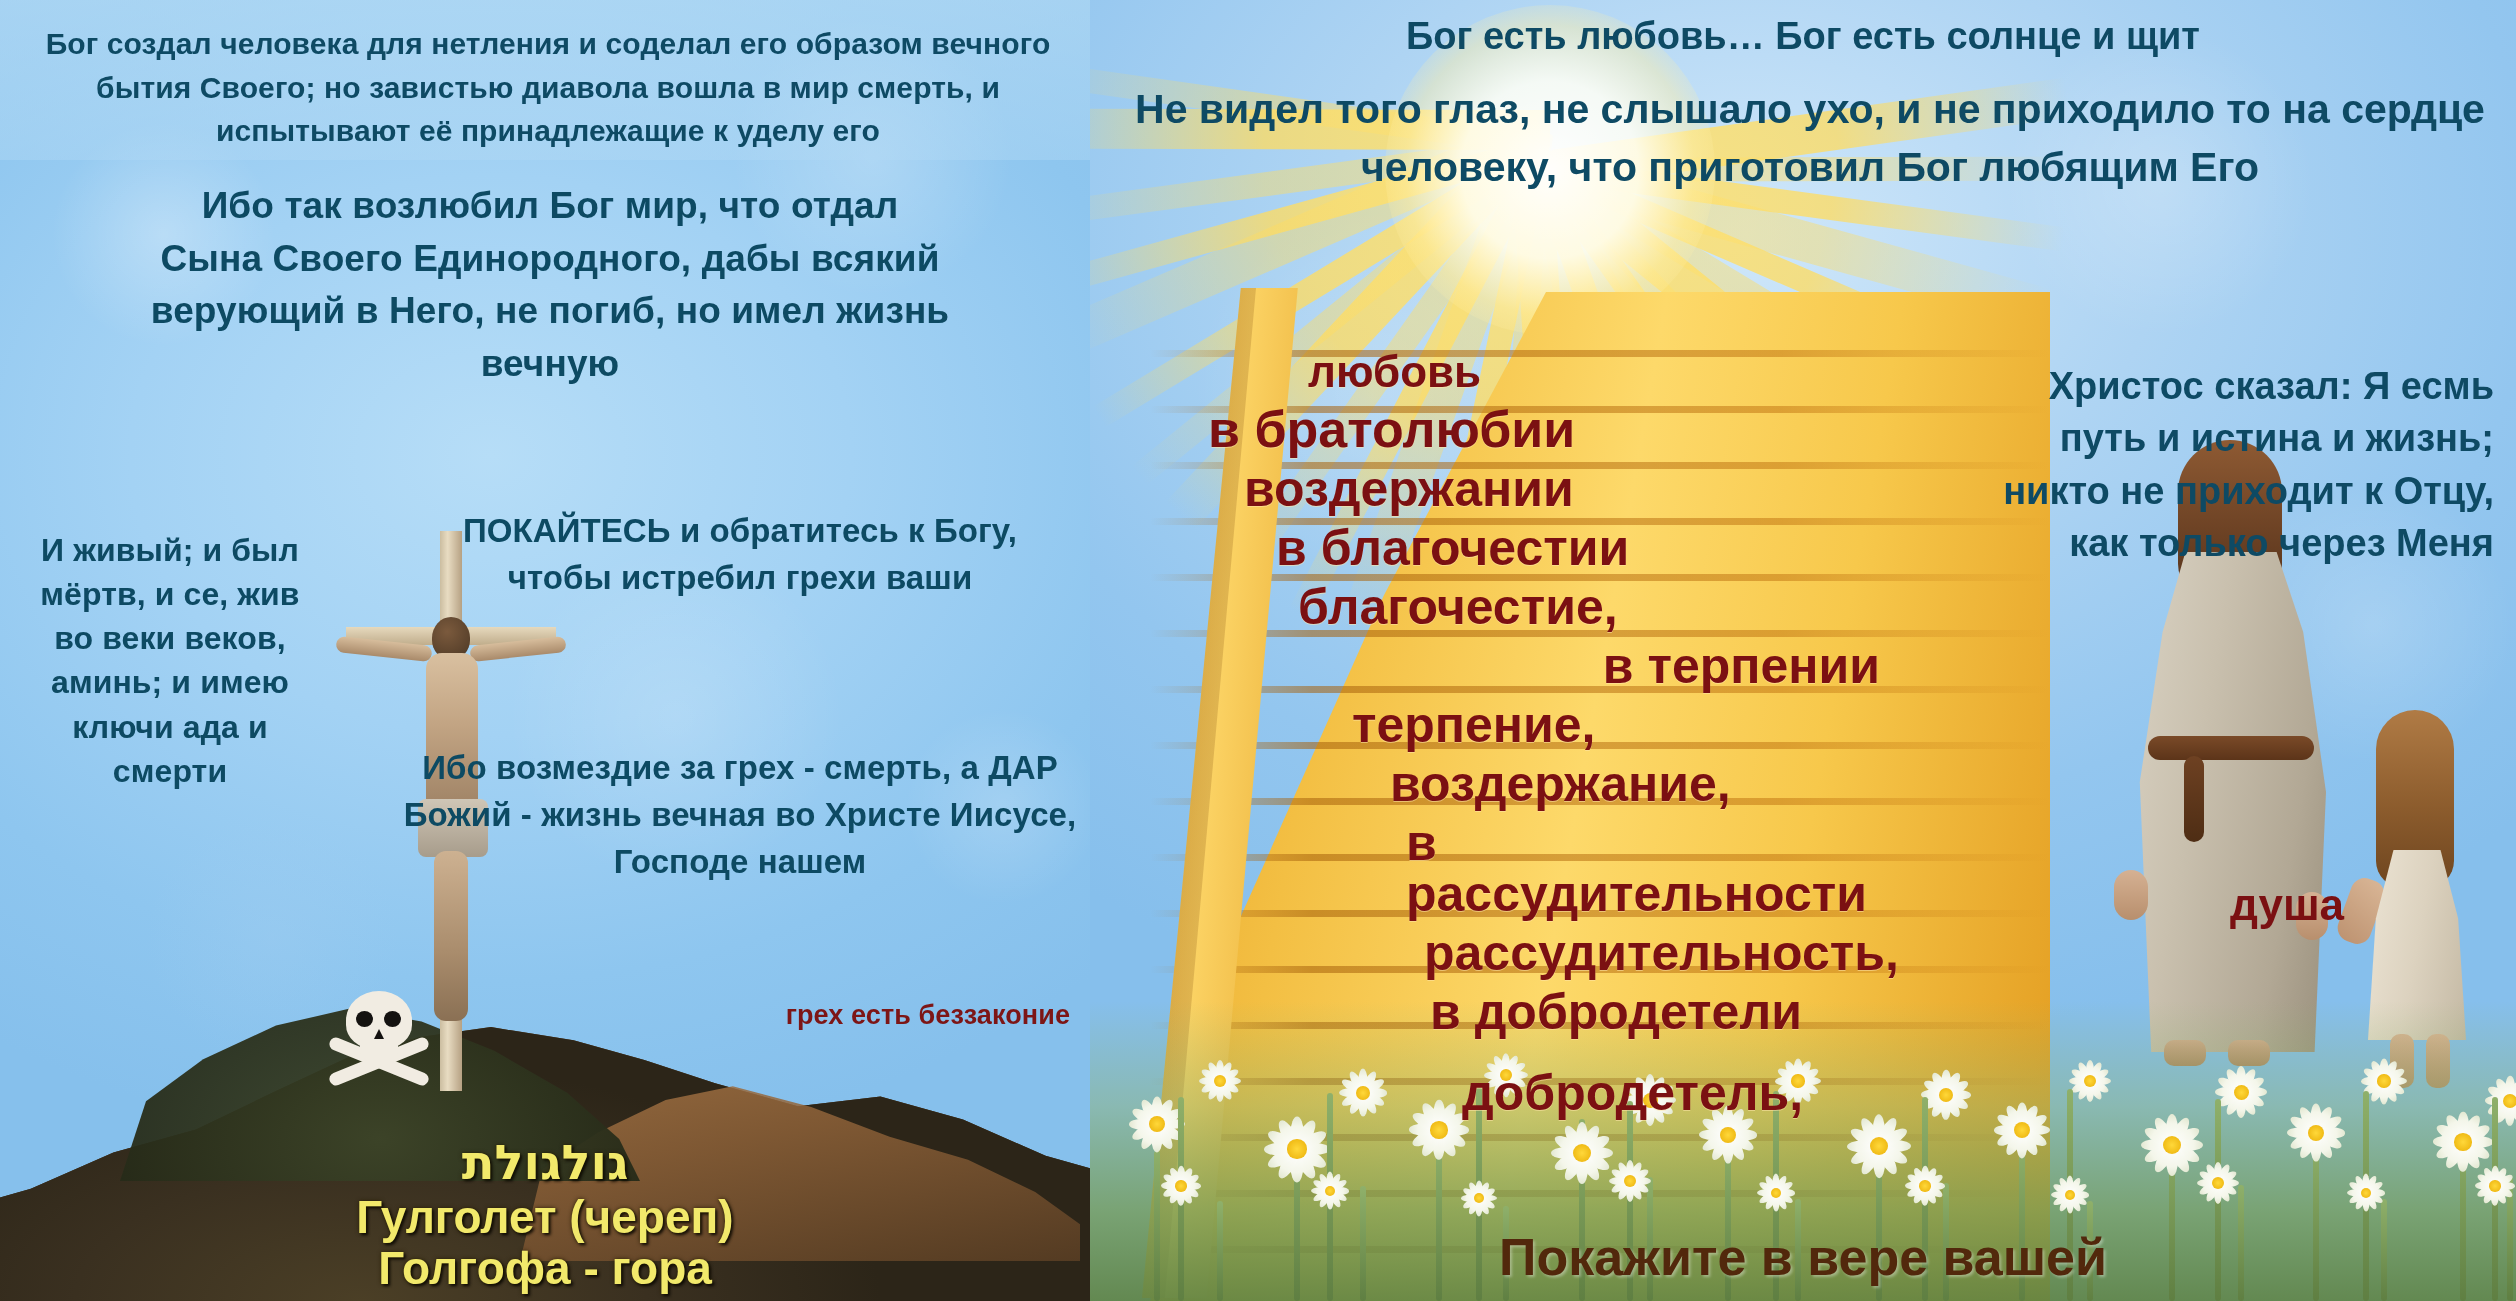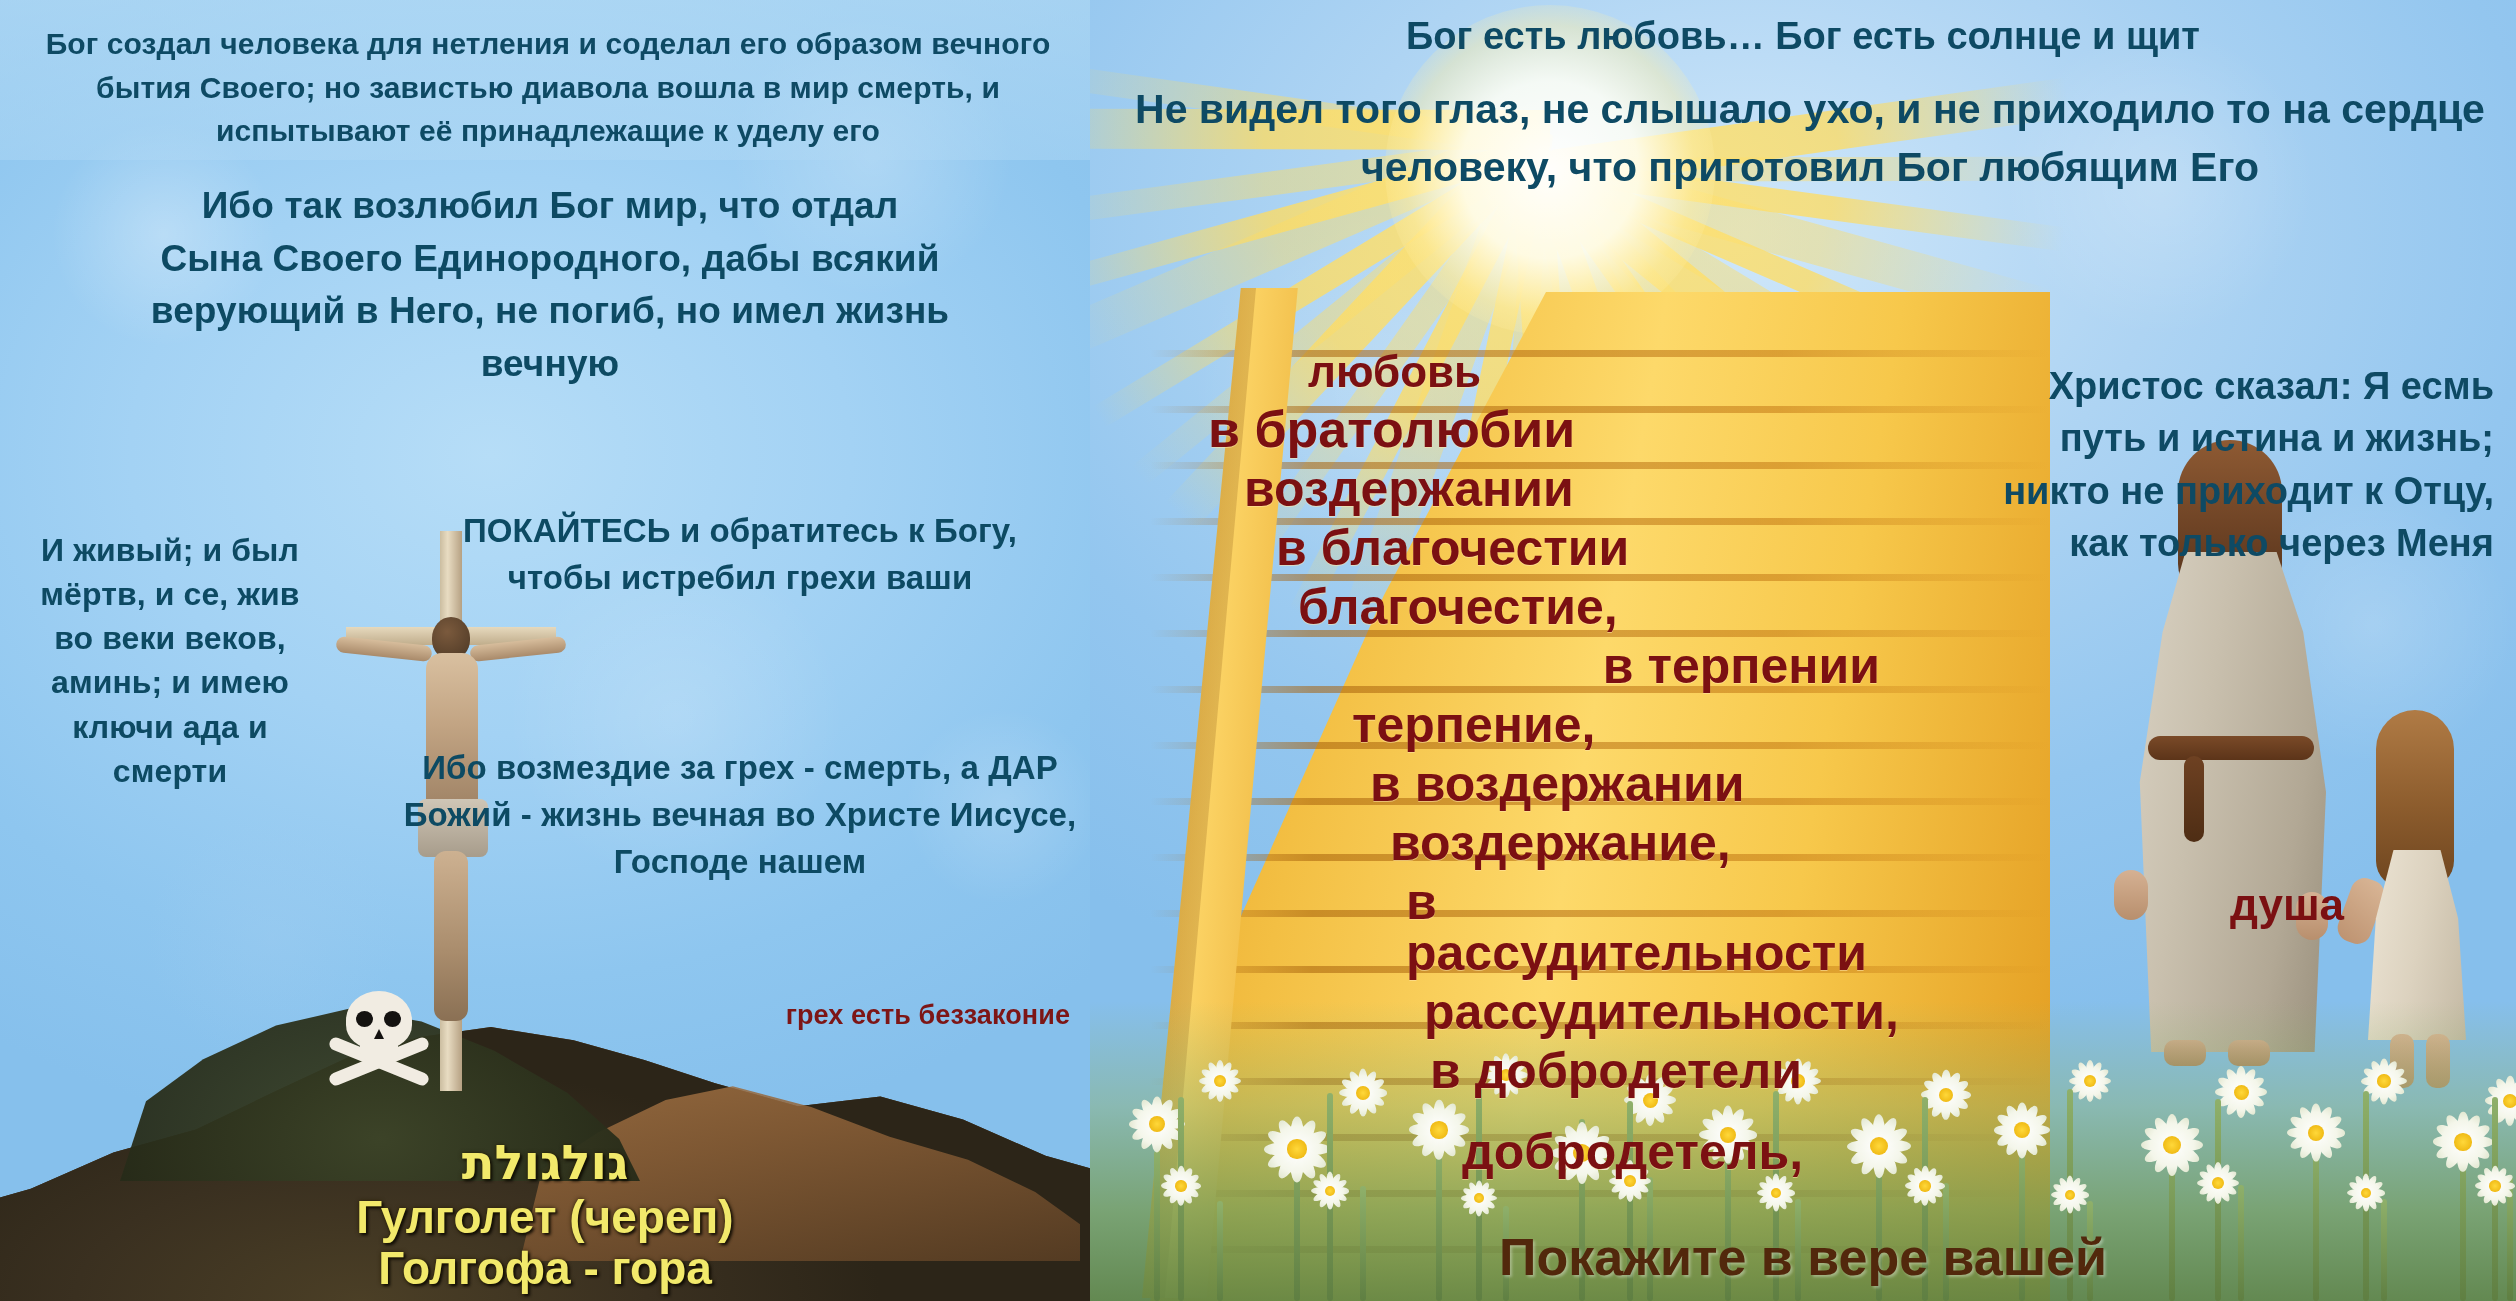--- a/index.html
+++ b/index.html
@@ -933,24 +933,23 @@
     <div class="rp-text" id="rp-christ-said">Христос сказал: Я есмь путь и истина и жизнь; никто не приходит к Отцу, как только через Меня</div>
 
     <div id="virtue-ladder">
         <span class="v" style="font-size: 44px; margin-left: 128px; text-align: left; margin-top: 0px;">любовь</span>
         <span class="v" style="font-size: 52px; margin-left: 28px; text-align: left; margin-top: 8px;">в братолюбии</span>
         <span class="v" style="font-size: 50px; margin-left: 64px; text-align: left; margin-top: 8px;">воздержании</span>
         <span class="v" style="font-size: 50px; margin-left: 96px; text-align: left; margin-top: 8px;">в благочестии</span>
         <span class="v" style="font-size: 50px; margin-left: 118px; text-align: left; margin-top: 8px;">благочестие,</span>
         <span class="v" style="font-size: 50px; margin-left: 150px; text-align: right; margin-top: 8px;">в терпении</span>
         <span class="v" style="font-size: 50px; margin-left: 172px; text-align: left; margin-top: 8px;">терпение,</span>
-        <span class="v" style="font-size: 50px; margin-left: 190px; text-align: left; margin-top: 8px;">в воздержании</span>
         <span class="v" style="font-size: 50px; margin-left: 210px; text-align: left; margin-top: 8px;">воздержание,</span>
         <span class="v" style="font-size: 50px; margin-left: 226px; text-align: left; margin-top: 8px;">в рассудительности</span>
-        <span class="v" style="font-size: 50px; margin-left: 244px; text-align: left; margin-top: 8px;">рассудительности,</span>
+        <span class="v" style="font-size: 50px; margin-left: 244px; text-align: left; margin-top: 8px;">рассудительность,</span>
         <span class="v" style="font-size: 50px; margin-left: 250px; text-align: left; margin-top: 8px;">в добродетели</span>
         <span class="v" style="font-size: 50px; margin-left: 282px; text-align: left; margin-top: 30px;">добродетель,</span>
       </div>
 
     <div id="label-soul">душа</div>
 
     <div id="rp-bottom">Покажите в вере вашей</div>
   </div>
 
 </div>

